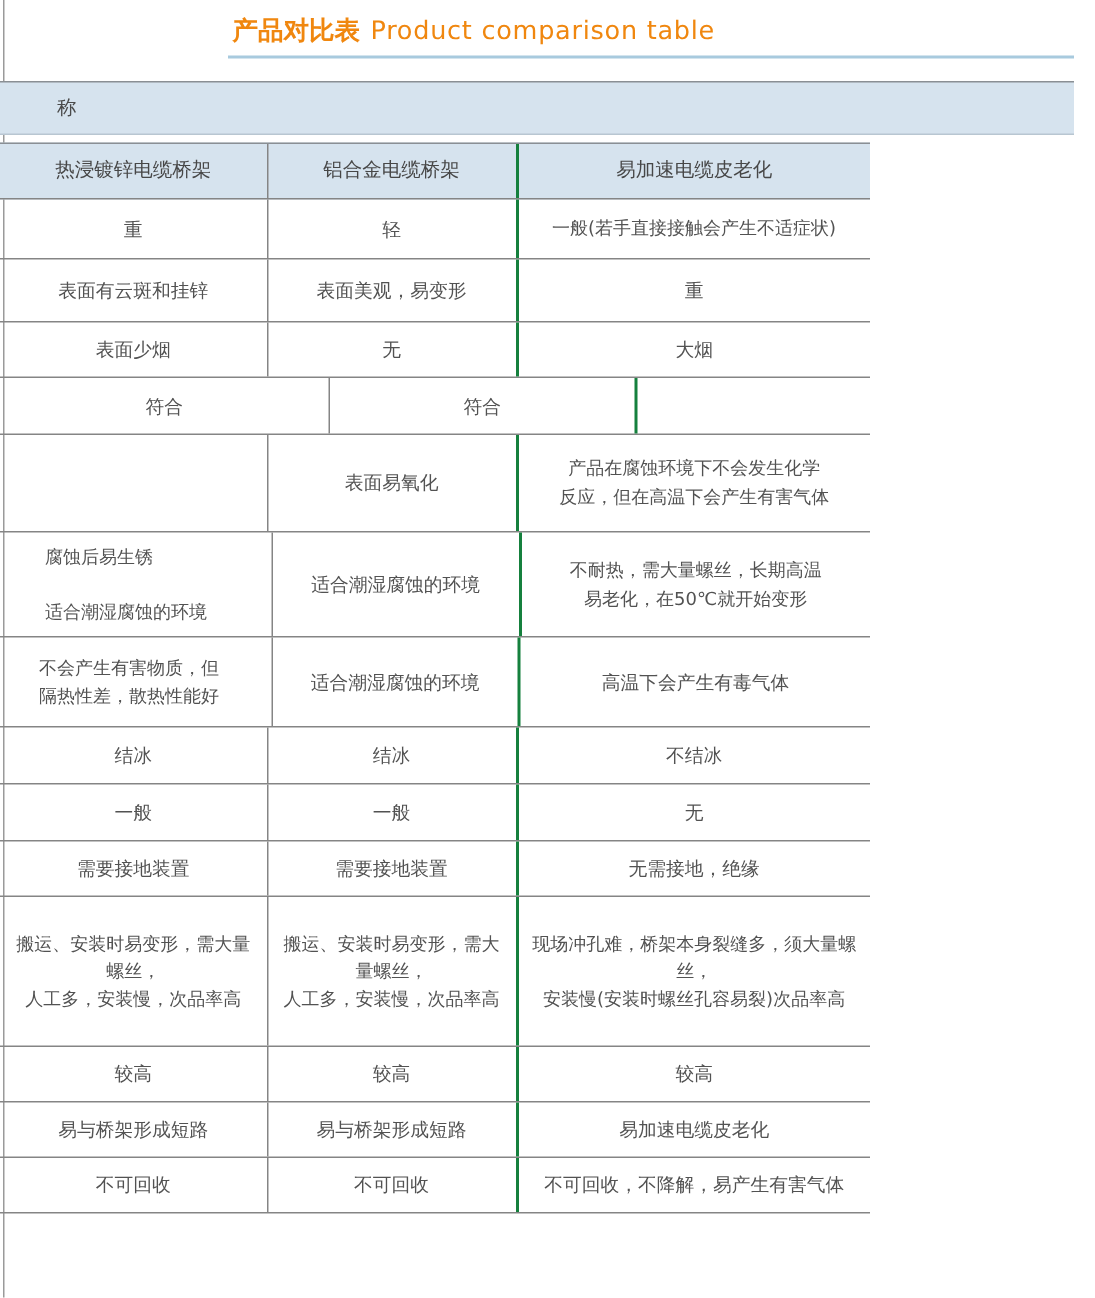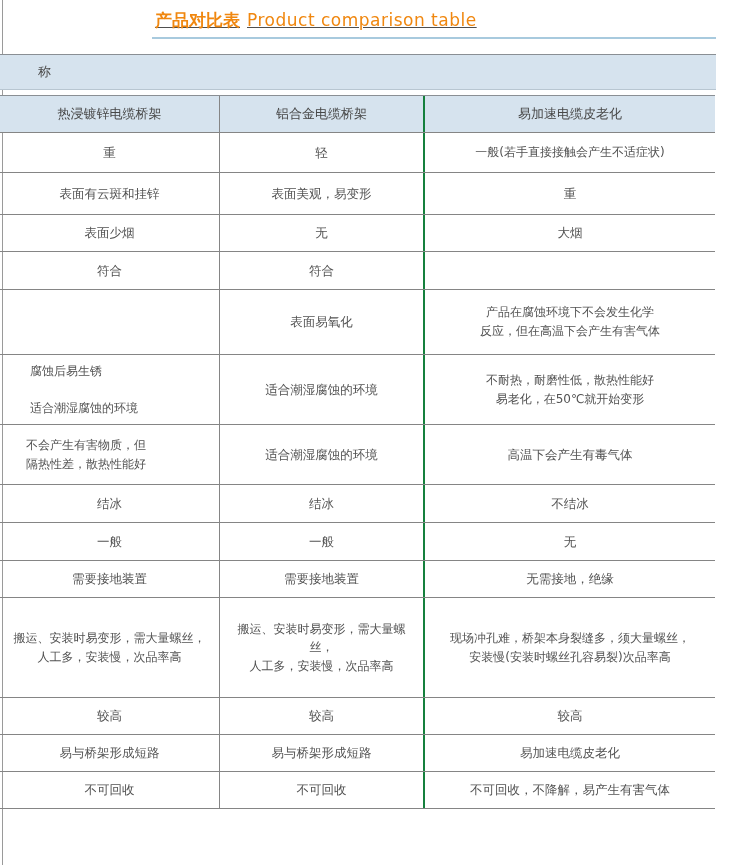--- a/index.html
+++ b/index.html
@@ -5,36 +5,36 @@
   html,body { margin:0; padding:0; }
   body {
     width:730px; height:865px; background:#ffffff; position:relative;
     font-family:"DejaVu Sans","Liberation Sans",sans-serif;
     color:#4f4f4f; overflow:hidden;
   }
   .left-rule {
     position:absolute; left:2px; top:0; width:1px; height:865px;
     background:#9a9a9a; z-index:0;
   }
-  .title-wrap { position:absolute; left:155px; top:9px; z-index:2; white-space:nowrap;text-decoration:underline; }
+  .title-wrap { position:absolute; left:155px; top:9px; z-index:2; white-space:nowrap; }
   .title-zh { font-size:17px; font-weight:bold; color:#f0870f; }
   .title-en { font-size:17px; font-weight:normal; color:#f0870f; margin-left:7px; letter-spacing:0.5px; }
   .title-underline {
     position:absolute; left:152px; top:37px; width:564px; height:2px;
     background:#a8cade; z-index:1;
   }
   .band1 {
     position:absolute; left:0; top:54px; width:716px; height:36px;
     background:#d6e3ee; border-top:1px solid #8a8f94; border-bottom:1px solid #b8c6d1;
     box-sizing:border-box; display:flex; align-items:center; z-index:1;
   }
   .band1 .label { padding-left:38px; font-size:13px; color:#4a4a4a; }
   .tbl { position:absolute; left:0; top:95px; width:715px; z-index:1; }
   .trow {
-    display:flex; width:715px; box-sizing:border-box;
+    display:flex; width:580px; box-sizing:border-box;
     border-bottom:1px solid #858585;
   }
   .thead {
     background:#d6e3ee; border-top:1px solid #8a8f94;
   }
   .cell {
     box-sizing:border-box; display:flex; align-items:center; justify-content:center;
     text-align:center; font-size:12.5px; line-height:1.55; white-space:pre-line;
     color:#525252; padding:2px 6px;
   }
@@ -97,21 +97,21 @@
     <div class="cell c2">表面易氧化</div>
     <div class="cell c3 ml">产品在腐蚀环境下不会发生化学
 反应，但在高温下会产生有害气体</div>
   </div>
 
   <div class="trow" style="height:70px">
     <div class="cell c1 align-left pl30 ml">腐蚀后易生锈
 
 适合潮湿腐蚀的环境</div>
     <div class="cell c2">适合潮湿腐蚀的环境</div>
-    <div class="cell c3 ml">不耐热，耐磨性低，散热性能好
+    <div class="cell c3 ml">不耐热，需大量螺丝，长期高温
 易老化，在50℃就开始变形</div>
   </div>
 
   <div class="trow" style="height:60px">
     <div class="cell c1 align-left pl26 ml">不会产生有害物质，但
 隔热性差，散热性能好</div>
     <div class="cell c2">适合潮湿腐蚀的环境</div>
     <div class="cell c3">高温下会产生有毒气体</div>
   </div>
 

